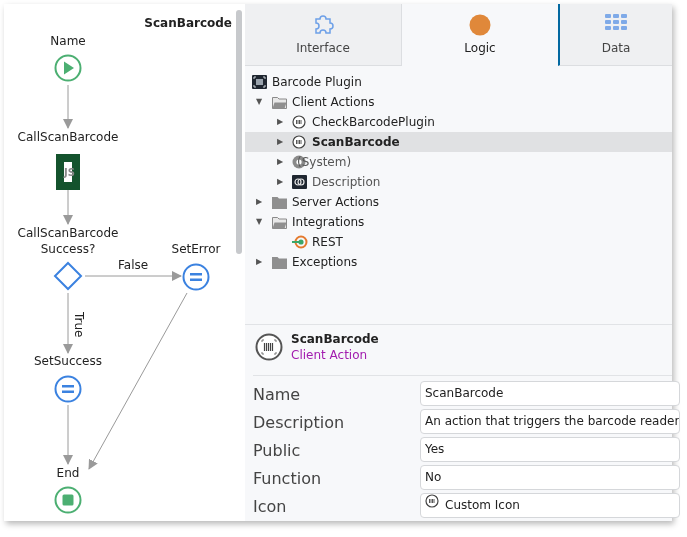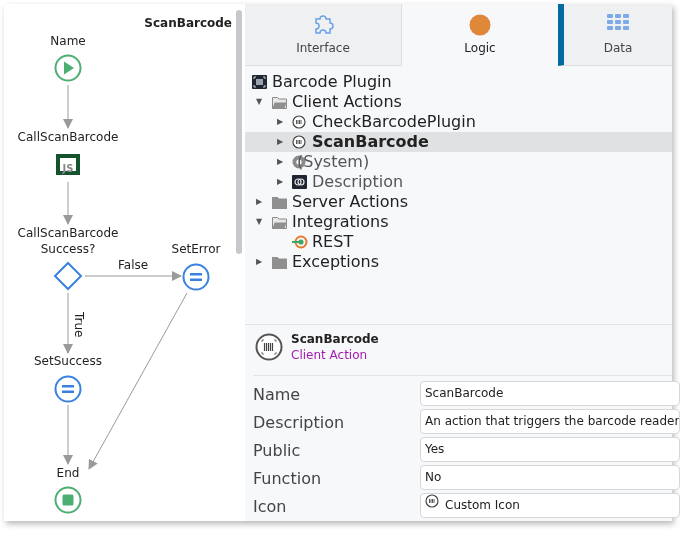--- a/index.html
+++ b/index.html
@@ -31,30 +31,30 @@
   
   .panel { position: absolute; left: 241px; top: 0; width: 427px; height: 517px; background: #f7f8fa; }
   .tabs { position: absolute; left: 0; top: 0; width: 427px; height: 62px; }
   .tab {
     position: absolute; top: 0; height: 62px; text-align: center;
     background: #eff0f2; border-bottom: 1px solid #dcdee1; color: #444;
   }
   .tab.active { background: #f7f8fa; border-bottom: none; color: #222; }
   .tab.interface { left: 0; width: 157px; border-right: 1px solid #dcdee1; }
   .tab.logic { left: 157px; width: 156px; }
-  .tab.data { left: 313px; width: 114px; border-left: 6px solid #0369a1; }
+  .tab.data { left: 313px; width: 114px; border-left: 2px solid #0369a1; }
   .tab .tab-icon { position: absolute; left: 50%; top: 10px; transform: translateX(-50%); }
   .tab .tab-label { position: absolute; left: 0; right: 0; top: 37px; font-size: 12px; }
 
   .tree { position: absolute; left: 0; top: 68px; width: 427px; }
   .tree-row { position: relative; height: 20px; line-height: 20px; white-space: nowrap; }
   .tree-row.selected { background: #e0e1e3; }
   .tree-row .arrow { position: absolute; top: 0; width: 10px; text-align: center; font-size: 8px; color: #555; }
   .tree-row .ticon { position: absolute; top: 3px; width: 15px; height: 14px; }
-  .tree-row .tlabel { position: absolute; top: 0; font-size: 16px; color: #222; }
+  .tree-row .tlabel { position: absolute; top: 0; font-size: 12px; color: #222; }
   .tree-row .tlabel.bold { font-weight: bold; }
   .tree-row .tlabel.muted { color: #555; }
 
   .divider { position: absolute; left: 0; width: 427px; height: 1px; background: #e1e3e6; }
 
   .summary { position: absolute; left: 0; top: 323px; width: 427px; height: 45px; }
   .summary .big-icon { position: absolute; left: 10px; top: 6px; width: 28px; height: 28px; }
   .summary .s-title { position: absolute; left: 46px; top: 5px; font-weight: bold; font-size: 12px; color: #222; }
   .summary .s-sub { position: absolute; left: 46px; top: 21px; font-size: 12px; color: #a21caf; }
 
@@ -98,21 +98,21 @@
 
     <div class="node-label" style="left:64px; top:29px;">Name</div>
     <div class="node" style="left:50px; top:50px;">
       <svg width="28" height="28">
         <circle cx="14" cy="14" r="12.5" fill="#fff" stroke="#4caf72" stroke-width="2"></circle>
         <path d="M10,7.5 L20,14 L10,20.5 z" fill="#4caf72"></path>
       </svg>
     </div>
 
     <div class="node-label" style="left:64px; top:125px;">CallScanBarcode</div>
-    <div class="node" style="left:52px; top:150px; width:24px; height:21px; border:4px solid #14532d; background:#fff; text-align:center; line-height:21px; font-size:10px; font-weight:bold; color:#888;">
+    <div class="node" style="left:52px; top:150px; width:24px; height:36px; border:8px solid #14532d; background:#fff; text-align:center; line-height:21px; font-size:10px; font-weight:bold; color:#888;">
       <span>JS</span>
     </div>
 
     <div class="node-label" style="left:64px; top:221px;">CallScanBarcode</div>
     <div class="node-label" style="left:64px; top:237px;">Success?</div>
     <div class="node" style="left:48px; top:256px;">
       <svg width="32" height="32">
         <path d="M16,3 L29,16 L16,29 L3,16 z" fill="#fff" stroke="#3b82e0" stroke-width="2"></path>
       </svg>
     </div>

